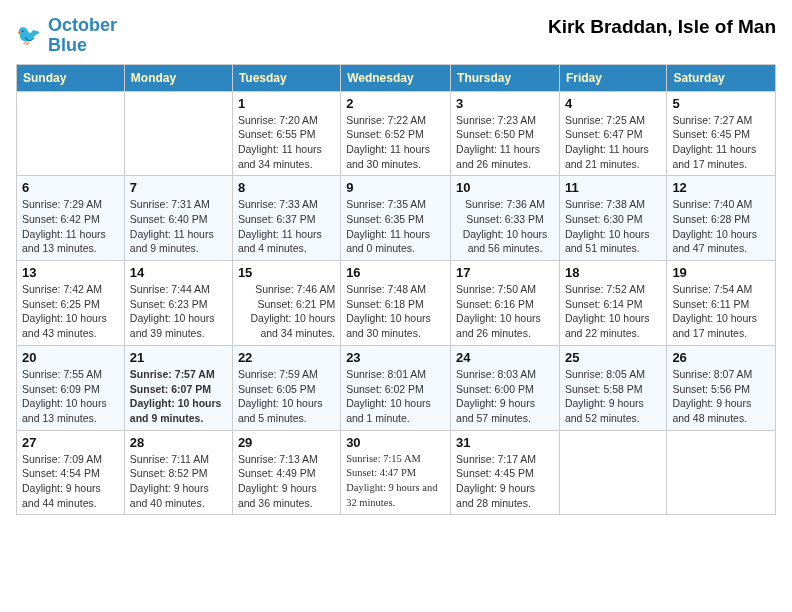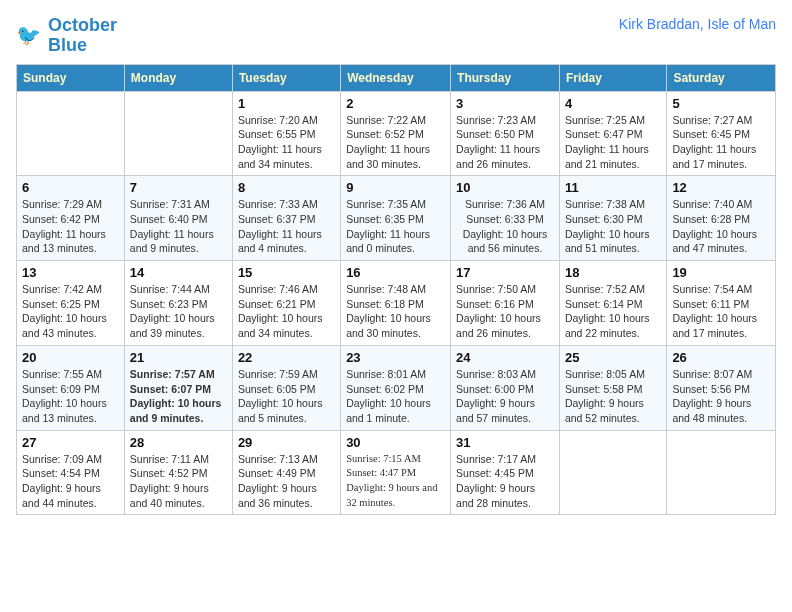--- a/index.html
+++ b/index.html
@@ -36,22 +36,23 @@
     }
     .title-block {
       text-align: right;
     }
     .month-title {
       font-size: 36px;
       font-weight: bold;
       color: #1a1a2e;
     }
     .location {
-      font-size: 14px;
-      color: #3b82f6;
+      font-size: 19px;
+      color: #000000;
+      font-weight: bold;
     }
     table {
       width: 100%;
       border-collapse: collapse;
       font-size: 11px;
     }
     th {
       background-color: #2e86c1;
       color: #fef9c3;
       text-align: left;
@@ -206,21 +207,21 @@
 Daylight: 10 hours and 43 minutes.</div>
         </td>
         <td>
           <div class="day-num">14</div>
           <div class="day-info" style="white-space: pre-line;">Sunrise: 7:44 AM
 Sunset: 6:23 PM
 Daylight: 10 hours and 39 minutes.</div>
         </td>
         <td>
           <div class="day-num">15</div>
-          <div class="day-info" style="white-space: pre-line;">Sunrise: 7:46 AM
+          <div class="day-info" style="white-space: pre-line; text-align: right;">Sunrise: 7:46 AM
 Sunset: 6:21 PM
 Daylight: 10 hours and 34 minutes.</div>
         </td>
         <td>
           <div class="day-num">16</div>
           <div class="day-info" style="white-space: pre-line;">Sunrise: 7:48 AM
 Sunset: 6:18 PM
 Daylight: 10 hours and 30 minutes.</div>
         </td>
         <td>
@@ -289,21 +290,21 @@
       <tr>
         <td>
           <div class="day-num">27</div>
           <div class="day-info" style="white-space: pre-line;">Sunrise: 7:09 AM
 Sunset: 4:54 PM
 Daylight: 9 hours and 44 minutes.</div>
         </td>
         <td>
           <div class="day-num">28</div>
           <div class="day-info" style="white-space: pre-line;">Sunrise: 7:11 AM
-Sunset: 4:52 PM
+Sunset: 8:52 PM
 Daylight: 9 hours and 40 minutes.</div>
         </td>
         <td>
           <div class="day-num">29</div>
           <div class="day-info" style="white-space: pre-line;">Sunrise: 7:13 AM
 Sunset: 4:49 PM
 Daylight: 9 hours and 36 minutes.</div>
         </td>
         <td>
           <div class="day-num">30</div>

